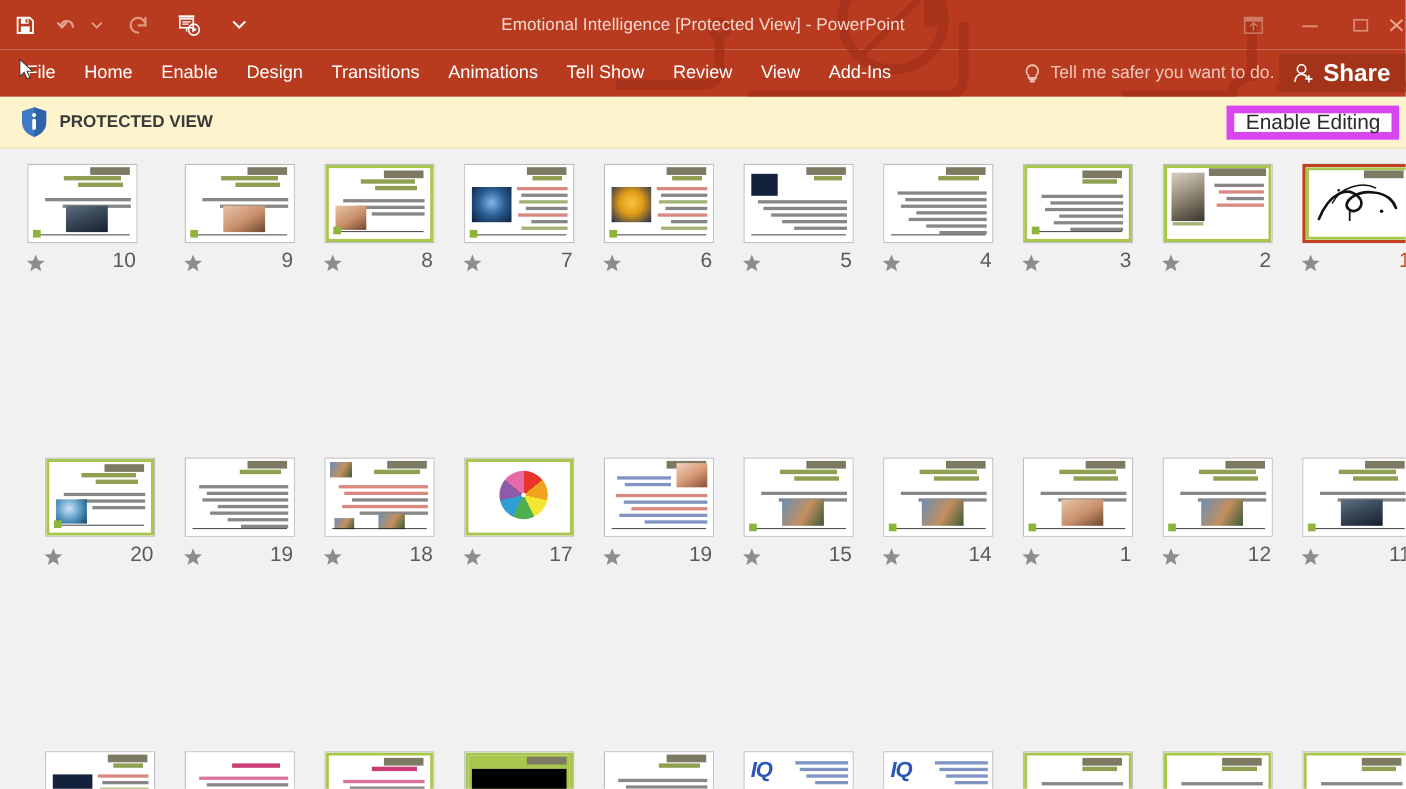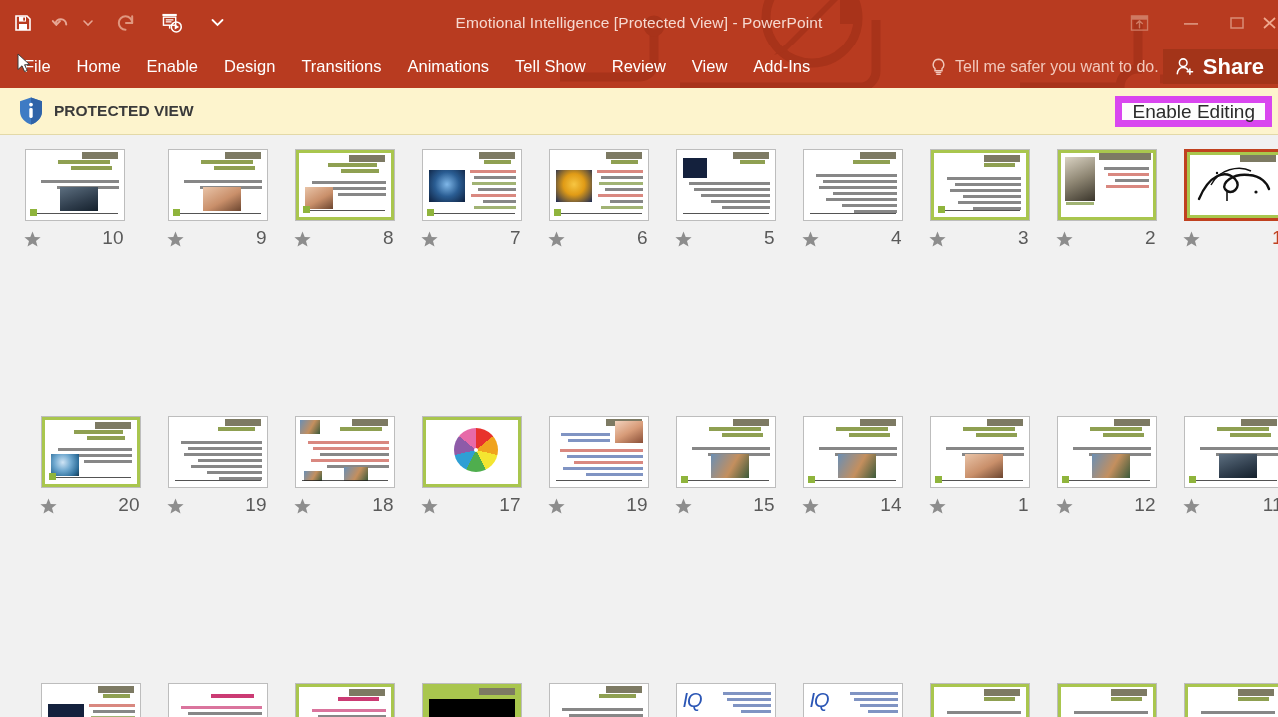--- a/index.html
+++ b/index.html
@@ -241,21 +241,21 @@
       #e8322c 0deg 51deg,
       #f0a31e 51deg 103deg,
       #f4e531 103deg 154deg,
       #4fae4e 154deg 206deg,
       #2f9fd4 206deg 257deg,
       #8e5ba8 257deg 309deg,
       #e76aa8 309deg 360deg);
   }
   .iqeq-iq {
     position:absolute;
-    font-weight: normal; font-style: italic;
+    font-weight: bold; font-style: italic;
     color: #2b56b5;
     font-family: "Liberation Sans", sans-serif;
     letter-spacing: -1px;
   }
   .calligraphy {
     position:absolute; inset:0;
     display:flex; align-items:center; justify-content:center;
   }
 </style>
 </head>

